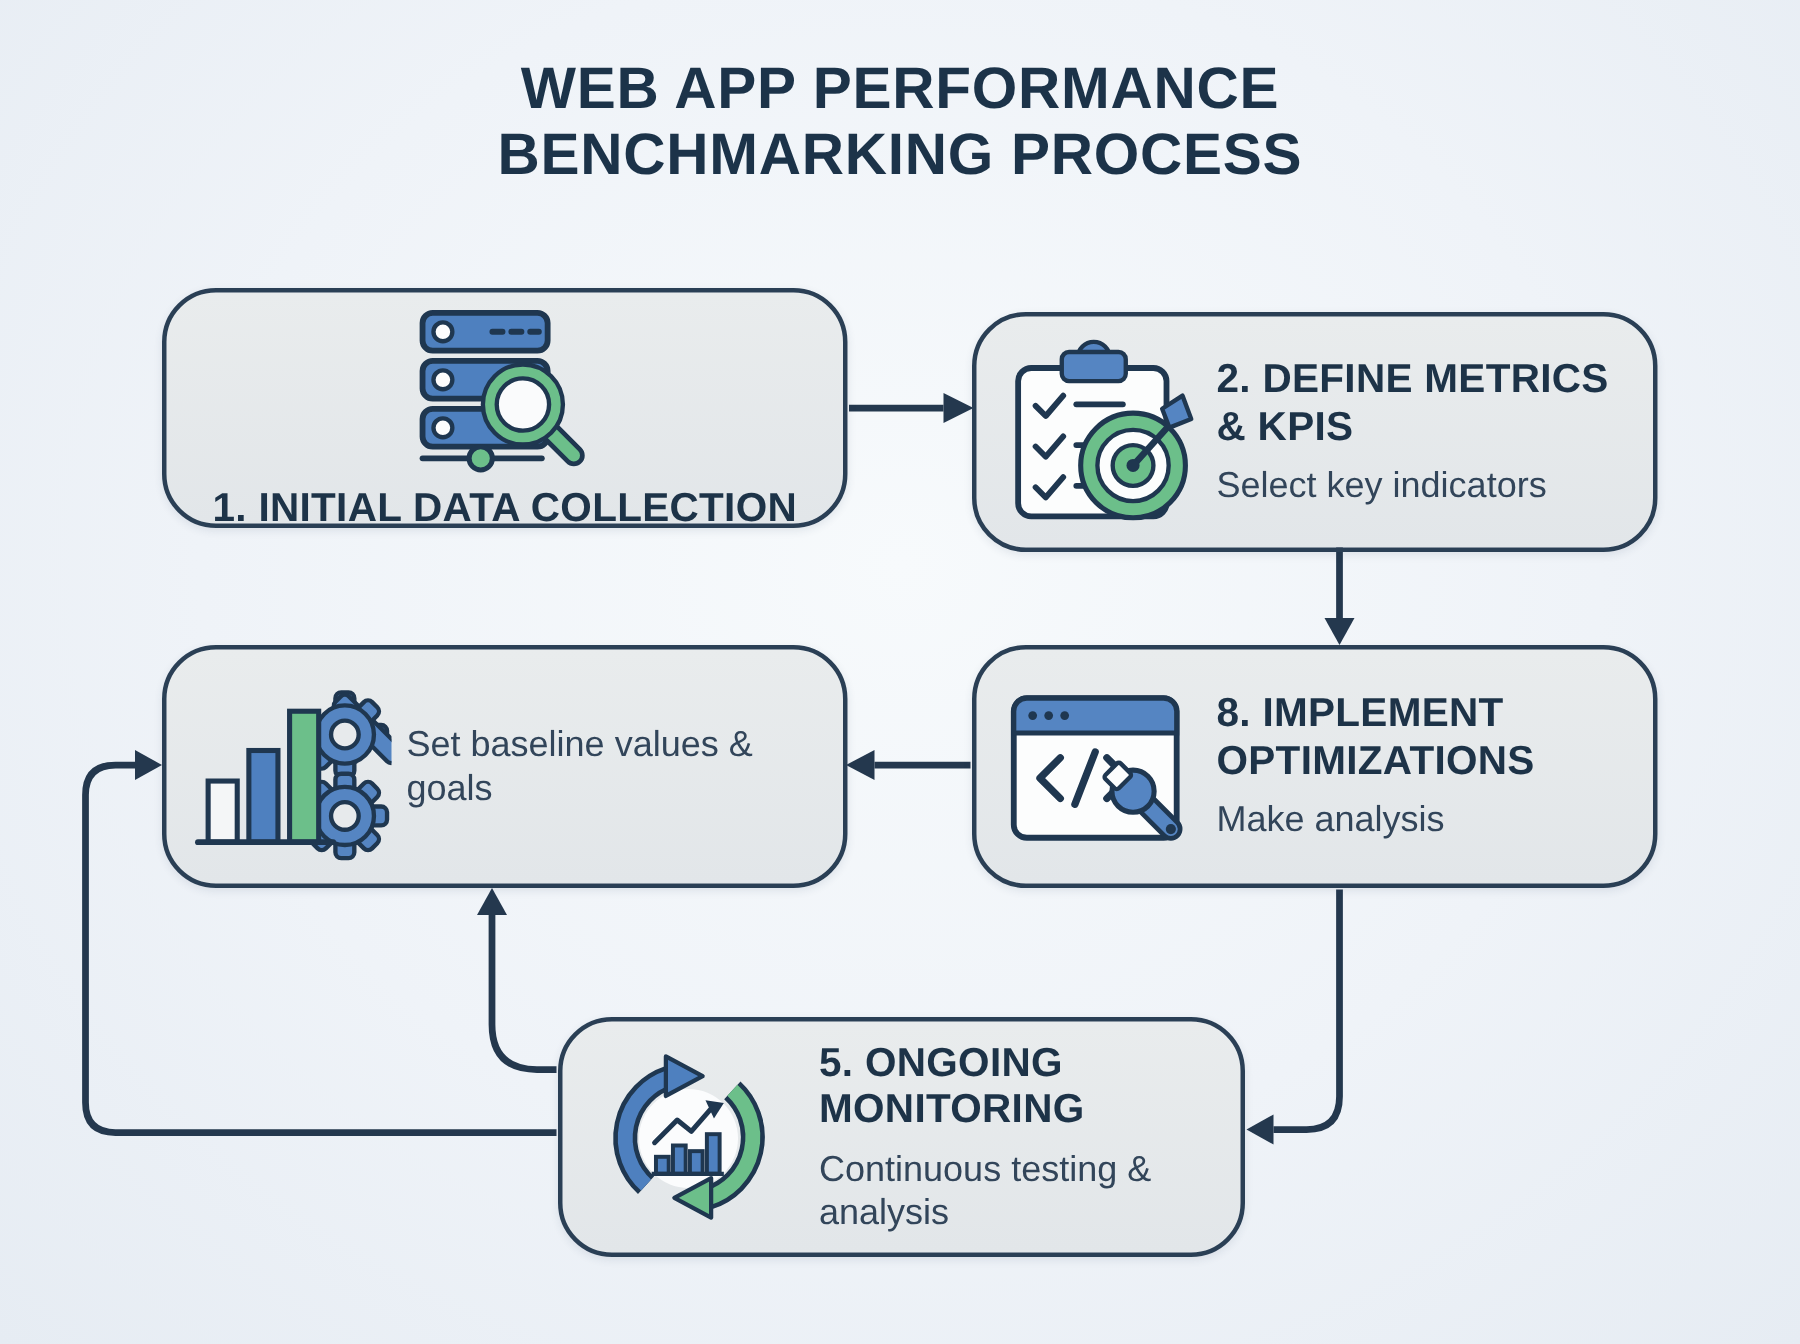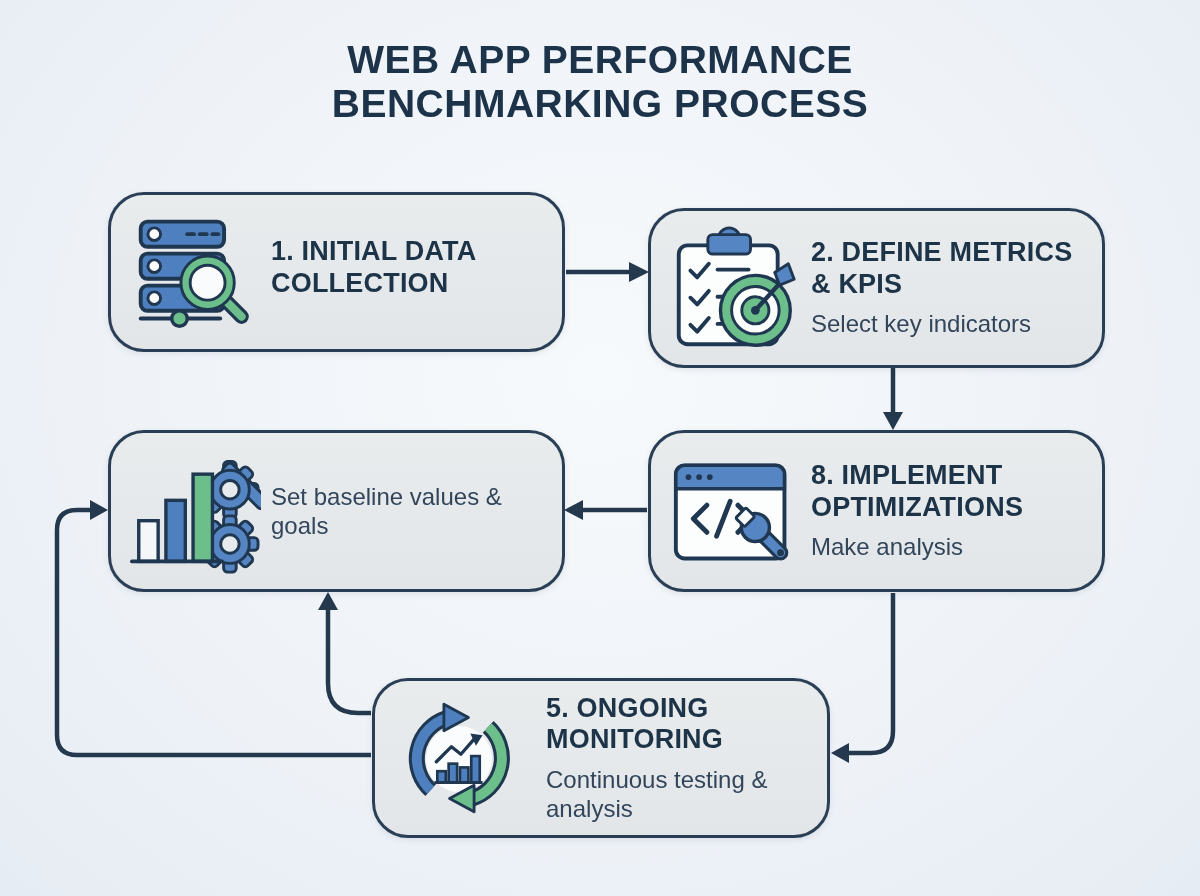--- a/index.html
+++ b/index.html
@@ -39,21 +39,21 @@
   .step h2{
     margin:0 0 9px 0;
     font-size:27px;font-weight:700;line-height:1.17;
     color:#1d3348;letter-spacing:0.2px;
   }
   .step p{
     margin:0;
     font-size:24px;font-weight:400;line-height:1.22;
     color:#32455a;
   }
-  .s1{left:108px;top:192px;width:457px;height:160px;}
+  .s1{left:108px;top:192px;width:457px;height:160px;flex-direction:column;}
   .s2{left:648px;top:192px;width:457px;height:160px;margin-top:16px;}
   .s3{left:108px;top:430px;width:457px;height:162px;}
   .s4{left:648px;top:430px;width:457px;height:162px;}
   .s5{left:372px;top:678px;width:458px;height:160px;gap:11px;}
 </style>
 </head>
 <body>
 
 <div class="canvas">
 

